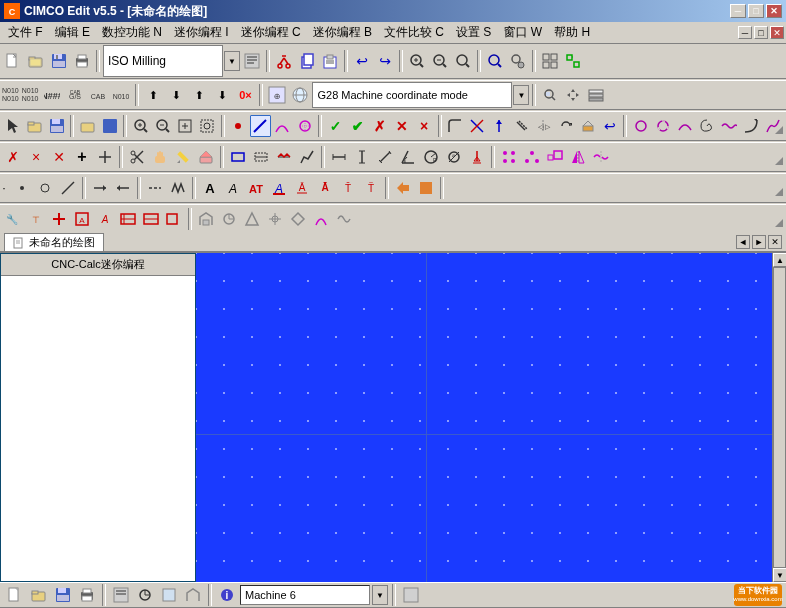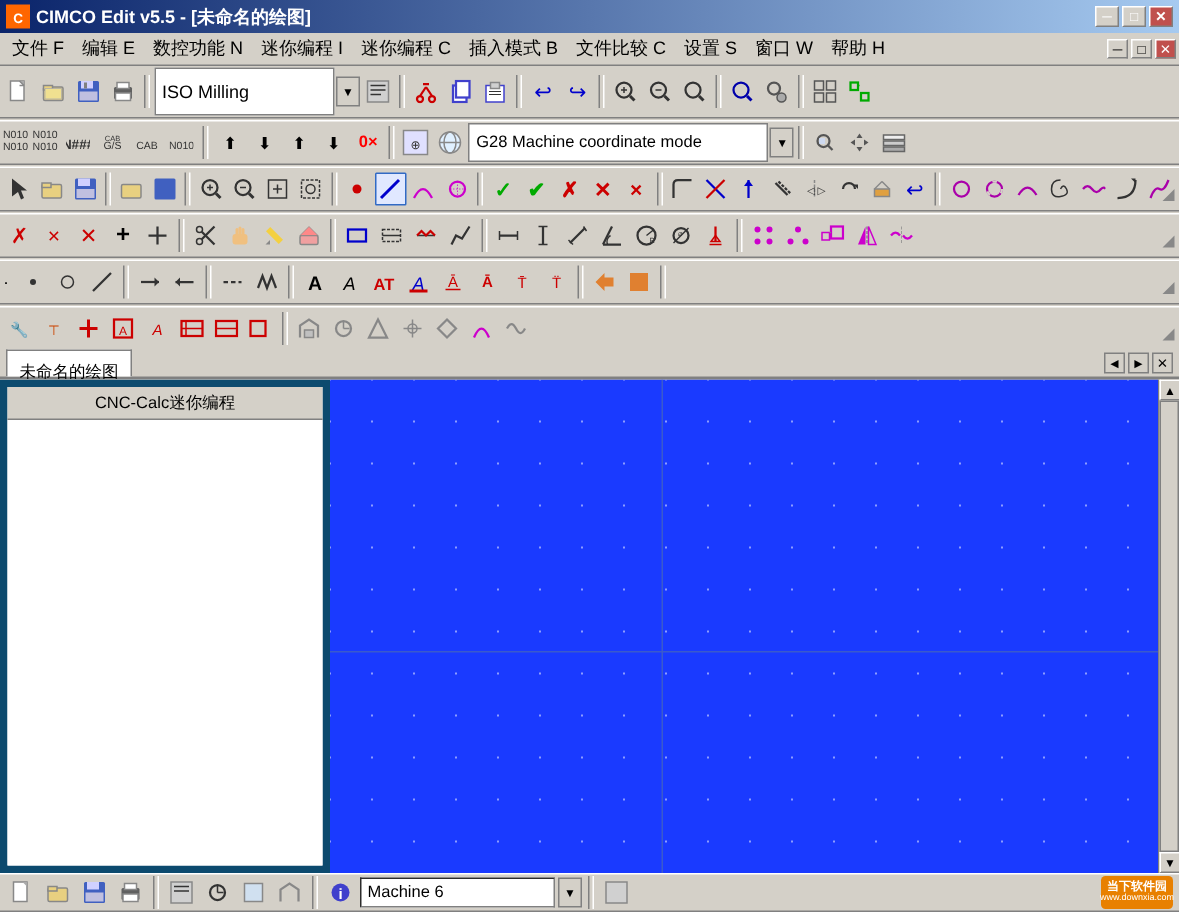--- a/index.html
+++ b/index.html
@@ -93,28 +93,28 @@
     .tab {
       background: #d4d0c8;
       border: 1px solid #808080;
       border-bottom: none;
       padding: 2px 8px;
       font-size: 11px;
       cursor: pointer;
       display: flex; align-items: center; gap: 4px;
       height: 18px;
     }
-    .tab.active { background: #fff; z-index: 1; flex-direction: column; }
+    .tab.active { background: #fff; z-index: 1; }
     .tab-nav-btn { width: 14px; height: 14px; background: #d4d0c8; border: 1px solid #808080; display: flex; align-items: center; justify-content: center; font-size: 9px; cursor: pointer; }
 
     
     .left-panel {
-      width: 220px;
+      width: 196px;
       background: #fff;
-      border: 5px solid #0c4a6e;
+      border: 1px solid #0c4a6e;
       display: flex;
       flex-direction: column;
     }
     .left-panel-header {
       background: #d4d0c8;
       padding: 3px 6px;
       font-size: 11px;
       border-bottom: 1px solid #808080;
       text-align: center;
     }
@@ -254,21 +254,21 @@
       <div class="title-btn close">✕</div>
     </div>
   </div>
 
   <div class="menu-bar">
     <div class="menu-item">文件 F</div>
     <div class="menu-item">编辑 E</div>
     <div class="menu-item">数控功能 N</div>
     <div class="menu-item">迷你编程 I</div>
     <div class="menu-item">迷你编程 C</div>
-    <div class="menu-item">插入模式 B</div>
+    <div class="menu-item">迷你编程 B</div>
     <div class="menu-item">文件比较 C</div>
     <div class="menu-item">设置 S</div>
     <div class="menu-item">窗口 W</div>
     <div class="menu-item">帮助 H</div>
     <div class="menu-bar-right">
       <div class="title-btn">─</div>
       <div class="title-btn">□</div>
       <div class="title-btn close">✕</div>
     </div>
   </div>

